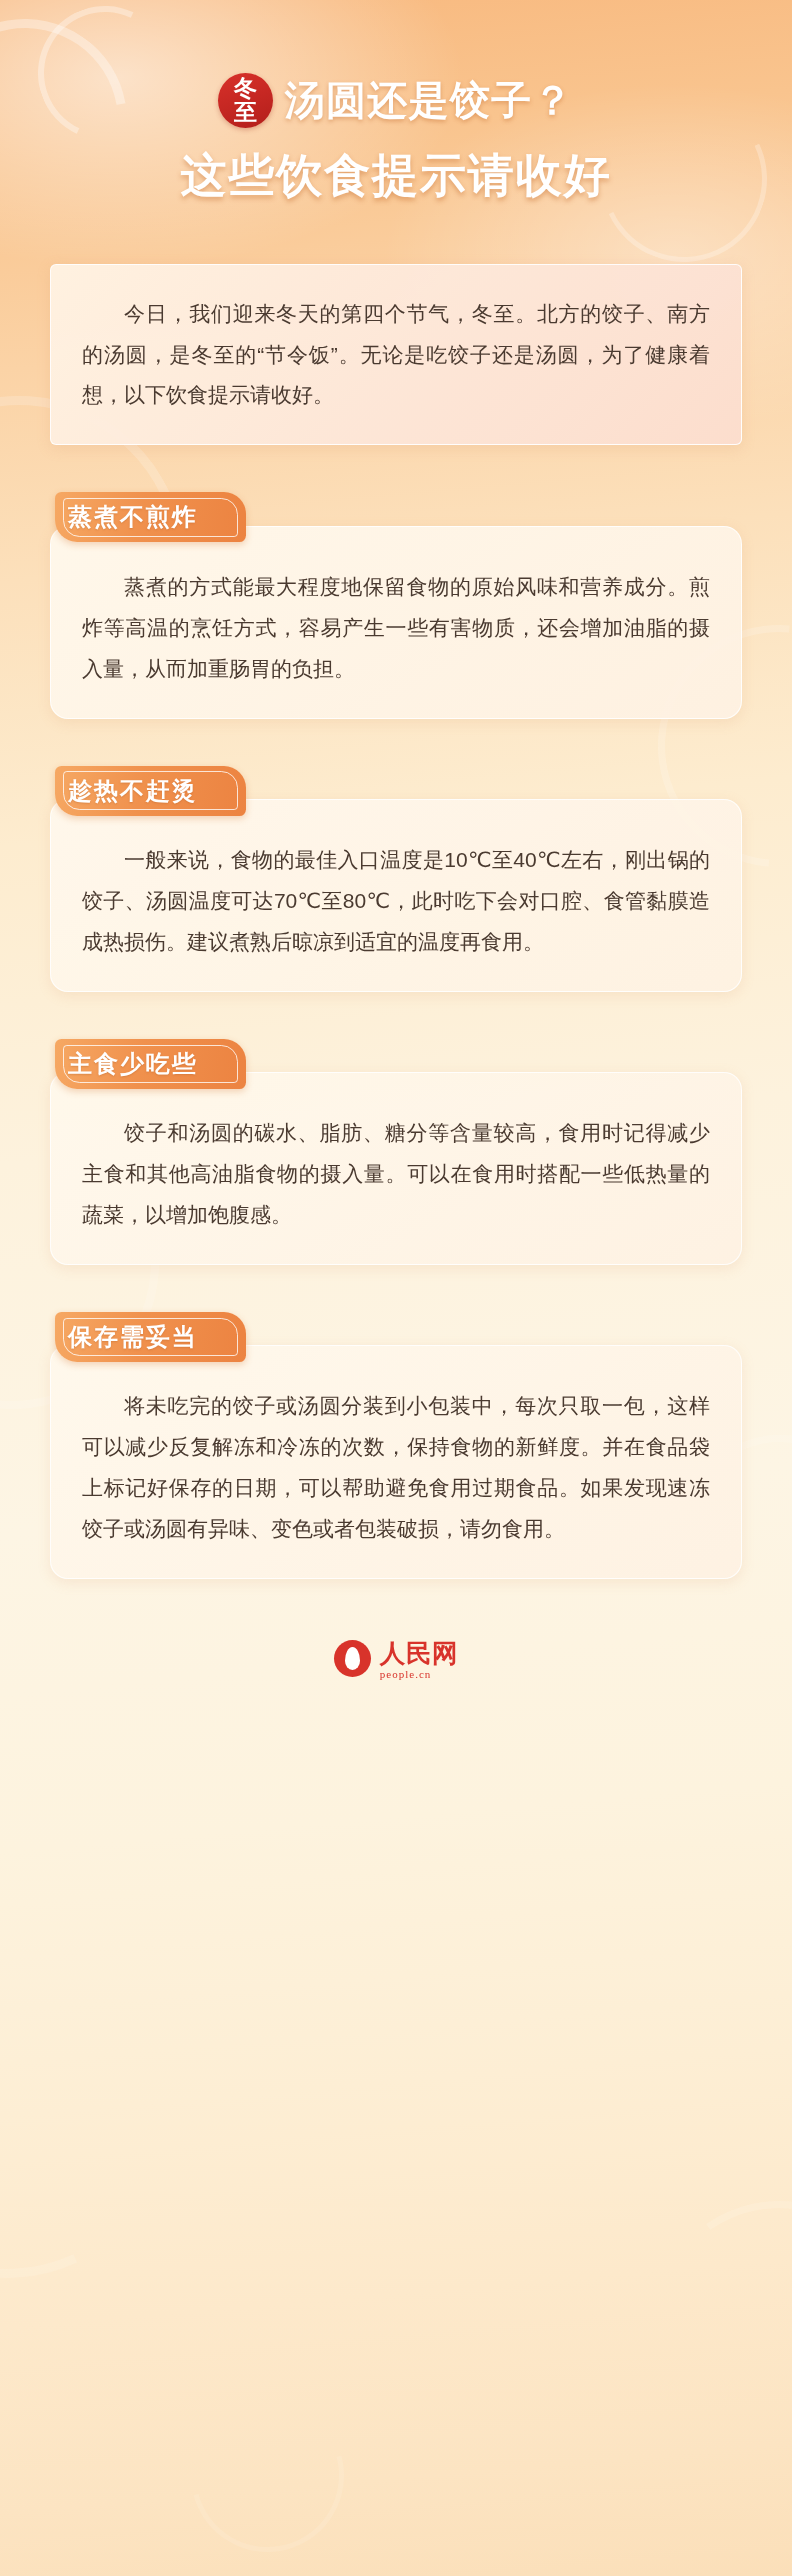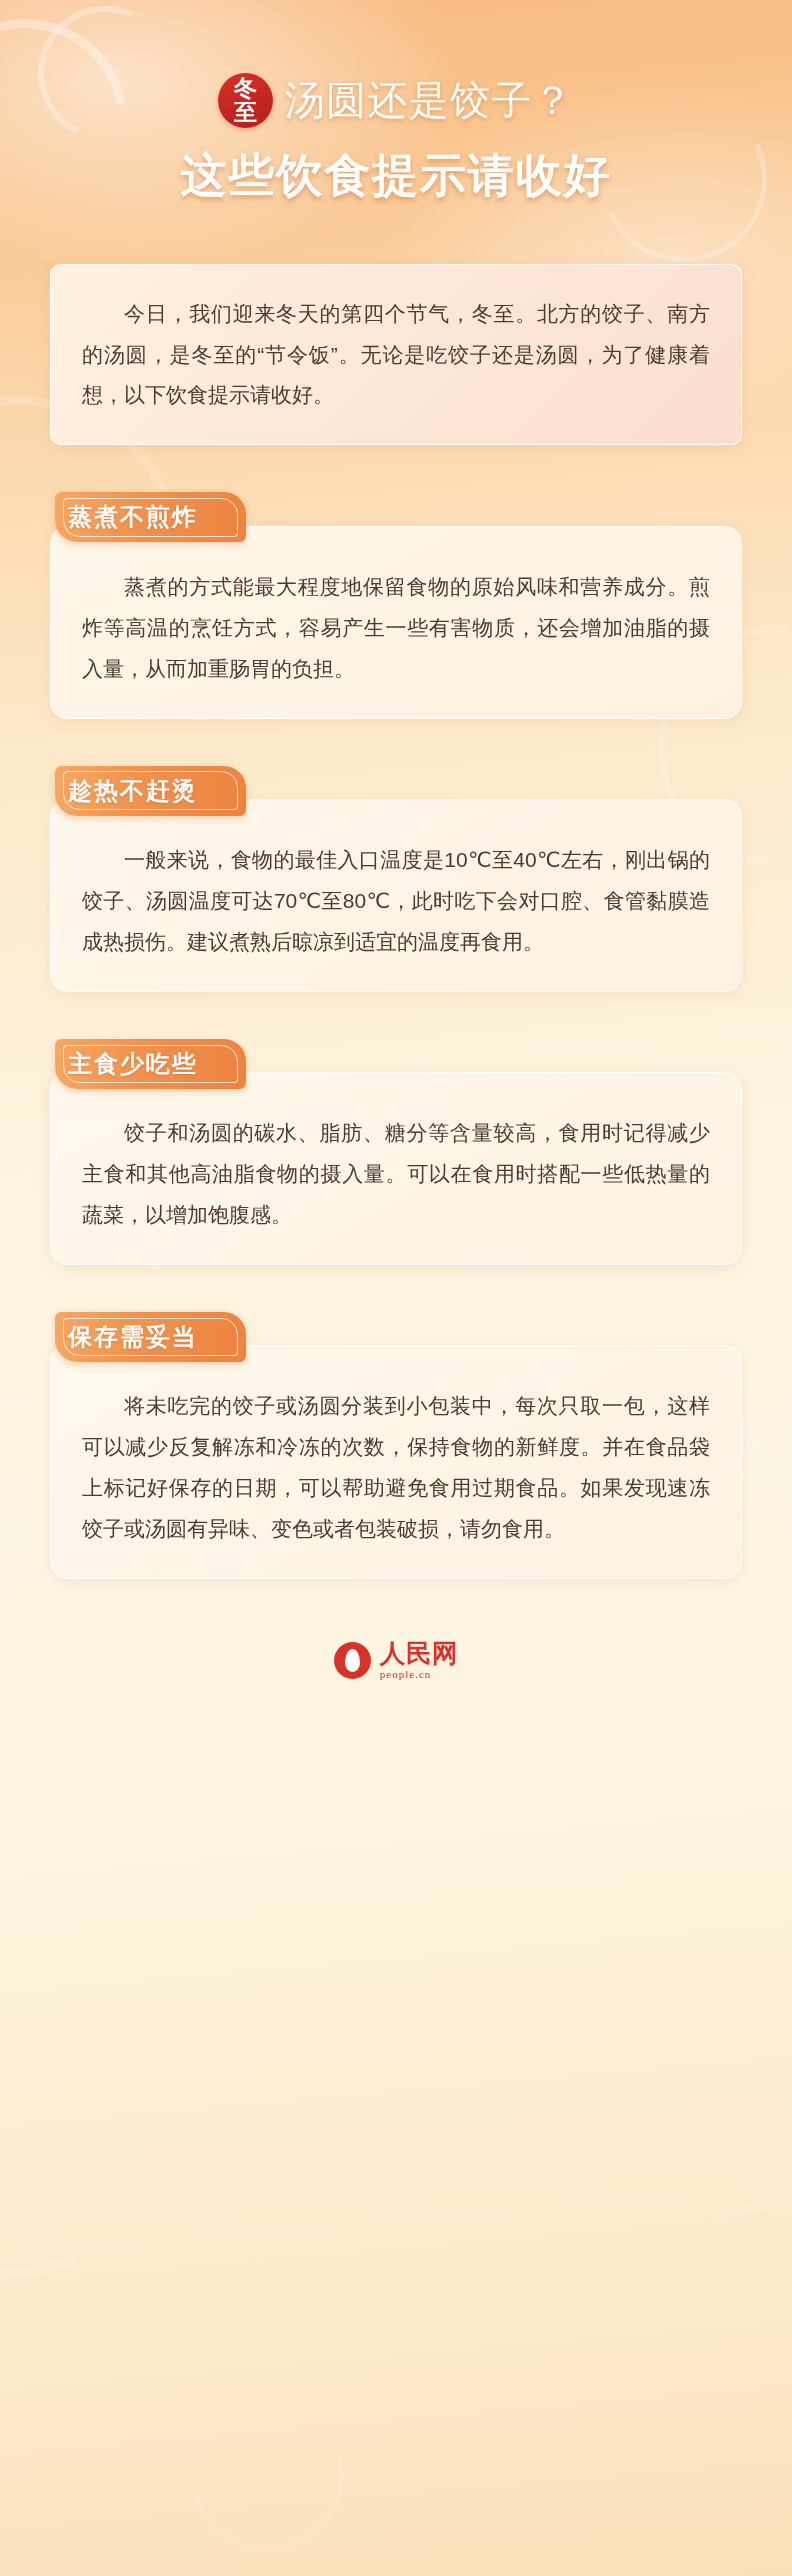--- a/index.html
+++ b/index.html
@@ -75,39 +75,39 @@
     flex-direction: column;
     line-height: 1.02;
     font-size: 23px;
     font-weight: bold;
     letter-spacing: 0.6px;
     box-shadow: 0 1.9px 5.1px rgba(160,40,20,0.30);
   }
   .seal span { display: block; }
   .title-main {
     font-size: 40px;
-    font-weight: normal;
+    font-weight: bold;
     color: #ffffff;
     letter-spacing: 1.3px;
     text-shadow: 0 1.9px 4.5px rgba(196,104,42,0.45);
   }
   .title-row2 {
     margin-top: 16.6px;
     font-size: 46px;
     font-weight: bold;
     color: #ffffff;
     letter-spacing: 1.9px;
     text-shadow: 0 2.6px 5.7px rgba(196,104,42,0.45);
   }
 
   
   .intro-card {
     margin: 57px 50px 0 50px;
     padding: 29px 31px 28px 31px;
-    border-radius: 11px;
+    border-radius: 6px;
     border: 1.3px solid rgba(255,255,255,0.9);
     background: linear-gradient(135deg, rgba(255,243,227,0.96) 0%, rgba(253,230,216,0.96) 55%, rgba(252,221,206,0.96) 100%);
     box-shadow: 0 3.8px 14px rgba(216,150,104,0.18);
   }
   .intro-card p {
     font-size: 21px;
     line-height: 1.95;
     color: #4a3a30;
     text-indent: 2em;
     text-align: justify;
@@ -155,21 +155,20 @@
     line-height: 1.95;
     color: #4a3a30;
     text-indent: 2em;
     text-align: justify;
   }
 
   
   .footer {
     margin: 61px 0 19px 0;
     display: flex;
-    align-items: center;
     justify-content: center;
     gap: 9px;
   }
   .logo-mark {
     width: 37px; height: 37px;
     border-radius: 50%;
     background: #d8332b;
     position: relative;
     flex: none;
   }

